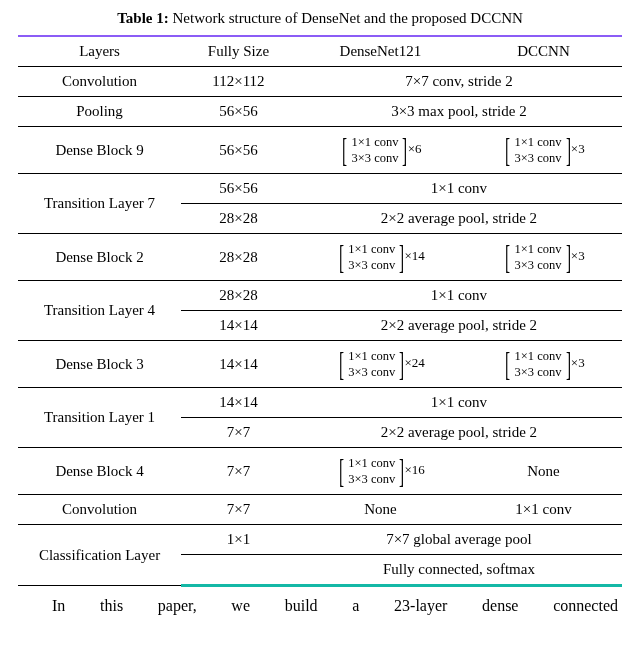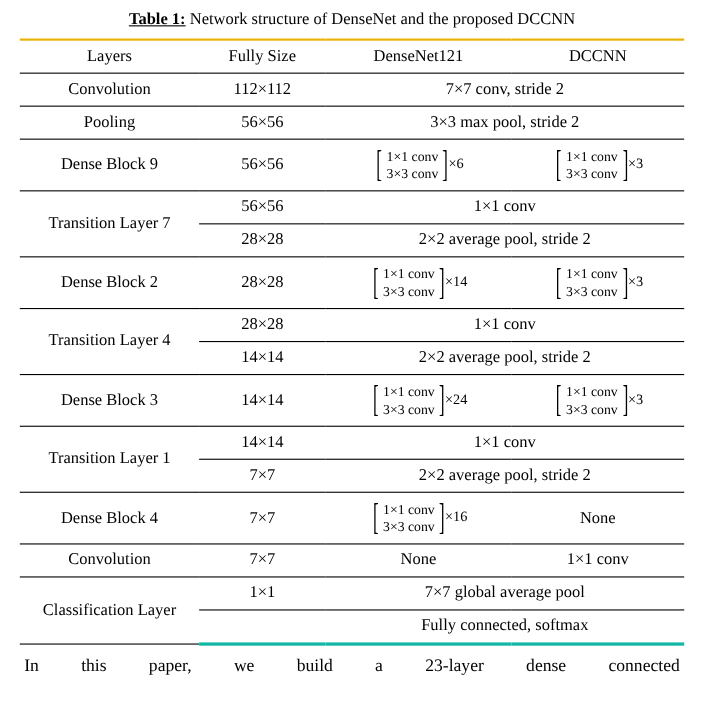--- a/index.html
+++ b/index.html
@@ -12,36 +12,35 @@
       width: 640px;
       box-sizing: border-box;
     }
     .caption {
       text-align: center;
       font-size: 15px;
       margin-bottom: 8px;
     }
     .caption .bold {
       font-weight: bold;
-      text-decoration: underline;
     }
     table {
       border-collapse: collapse;
       width: 100%;
       table-layout: fixed;
     }
     td {
       border-top: 1px solid #000;
       border-bottom: 1px solid #000;
       padding: 6px 6px;
       text-align: center;
       vertical-align: middle;
     }
     tr:first-child td {
-      border-top: 2px solid #eab308;
+      border-top: 2px solid #8b5cf6;
     }
     tr.last-row td {
       border-bottom: 3px solid #14b8a6;
     }
     .col-layers { width: 27%; }
     .col-size   { width: 19%; }
     .col-dense  { width: 28%; }
     .col-dccnn  { width: 26%; }
     .dense-cell {
       white-space: nowrap;
@@ -69,20 +68,21 @@
       display: inline-block;
       font-size: 13px;
       margin-left: -3px;
     }
     .trailing {
       text-align: justify;
       text-align-last: justify;
       font-size: 16px;
       margin-top: 10px;
       padding: 0 4px;
+      margin-left: 30px;
     }
   </style>
 </head>
 <body>
 
 <div class="caption">
   <span class="bold">Table 1:</span><span> Network structure of DenseNet and the proposed DCCNN</span>
 </div>
 
 <table>

